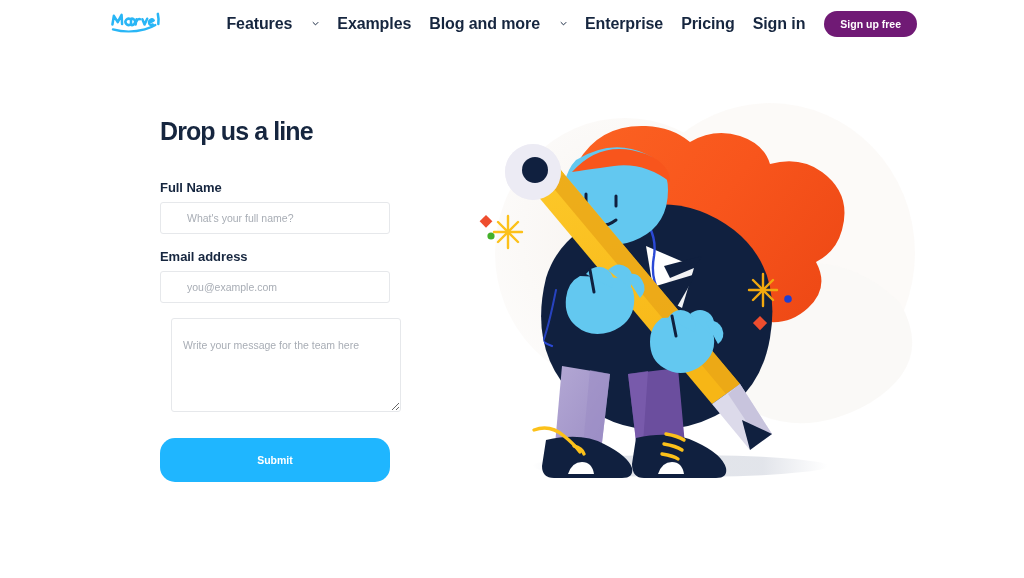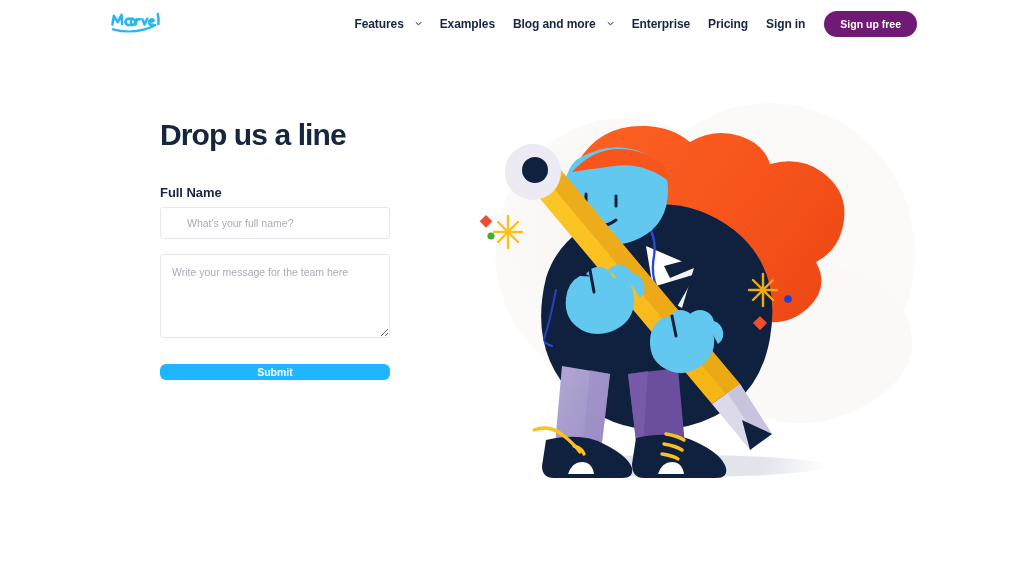--- a/index.html
+++ b/index.html
@@ -45,28 +45,28 @@
   .nav {
     position: absolute;
     right: 107px;
     top: 11px;
     display: flex;
     align-items: center;
     gap: 0px;
   }
 
   .nav-item {
-    font-size: 12px;
+    font-size: 16px;
     font-weight: 700;
     color: #16263f;
     letter-spacing: -0.1px;
     padding: 4px 9px;
     display: flex;
     align-items: center;
-    gap: 11px;
+    gap: 20px;
     white-space: nowrap;
     cursor: pointer;
     text-decoration: none;
   }
 
   .chev {
     display: inline-block;
     width: 7px;
     height: 7px;
     position: relative;
@@ -92,21 +92,21 @@
 
   
   .form-col {
     position: absolute;
     left: 160px;
     top: 118px;
     width: 230px;
   }
 
   .page-title {
-    font-size: 30px;
+    font-size: 25px;
     font-weight: 700;
     letter-spacing: -0.9px;
     color: #16263f;
     line-height: 1.1;
     margin-bottom: 34px;
   }
 
   .field { margin-bottom: 15px; }
 
   .field-label {
@@ -127,36 +127,37 @@
     font-family: "Liberation Sans", sans-serif;
     font-size: 10.5px;
     color: #16263f;
     padding: 0 26px;
     outline: none;
   }
 
   .text-input { height: 32px; }
 
   .text-area {
-    height: 84px;
-    padding: 10px 11px;
+    height: 94px;
+    padding: 19px 11px;
     resize: vertical;
     line-height: 1.4;
+    margin-left: 11px;
   }
 
   .text-input::placeholder,
   .text-area::placeholder { color: #a8adb5; }
 
   .submit-btn {
     width: 230px;
-    height: 16px;
+    height: 44px;
     background: #1fb6ff;
     color: #ffffff;
     border: none;
-    border-radius: 6px;
+    border-radius: 15px;
     font-family: "Liberation Sans", sans-serif;
     font-size: 10.5px;
     font-weight: 700;
     cursor: pointer;
     margin-top: 7px;
   }
 
   
   .illustration {
     position: absolute;
@@ -239,20 +240,24 @@
 
     <h1 class="page-title">Drop us a line</h1>
 
     <form>
 
       <div class="field">
         <label class="field-label">Full Name</label>
         <input class="text-input" type="text" placeholder="What's your full name?" style="">
       </div>
 
+      <div class="field">
+        <label class="field-label">Email address</label>
+        <input class="text-input" type="email" placeholder="you@example.com" style="">
+      </div>
 
       <div class="field">
         <textarea class="text-area" placeholder="Write your message for the team here" style=""></textarea>
       </div>
 
       <button class="submit-btn" type="submit">Submit</button>
     </form>
   </div>
 
   <div class="illustration">

